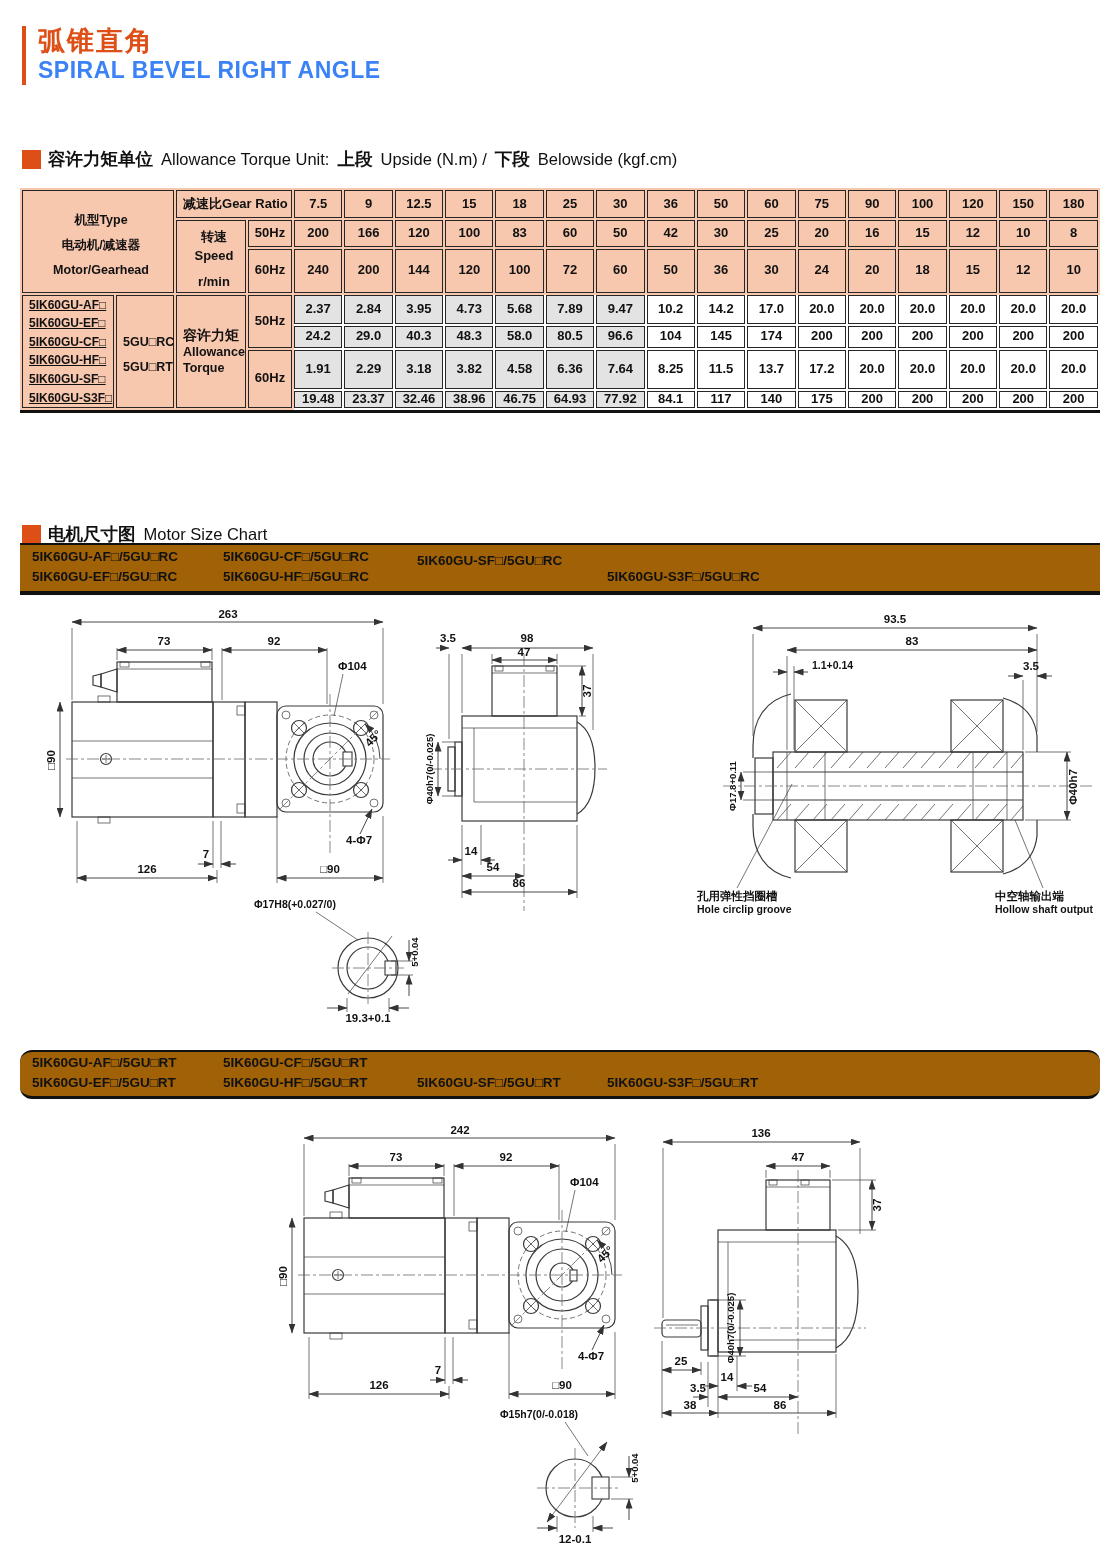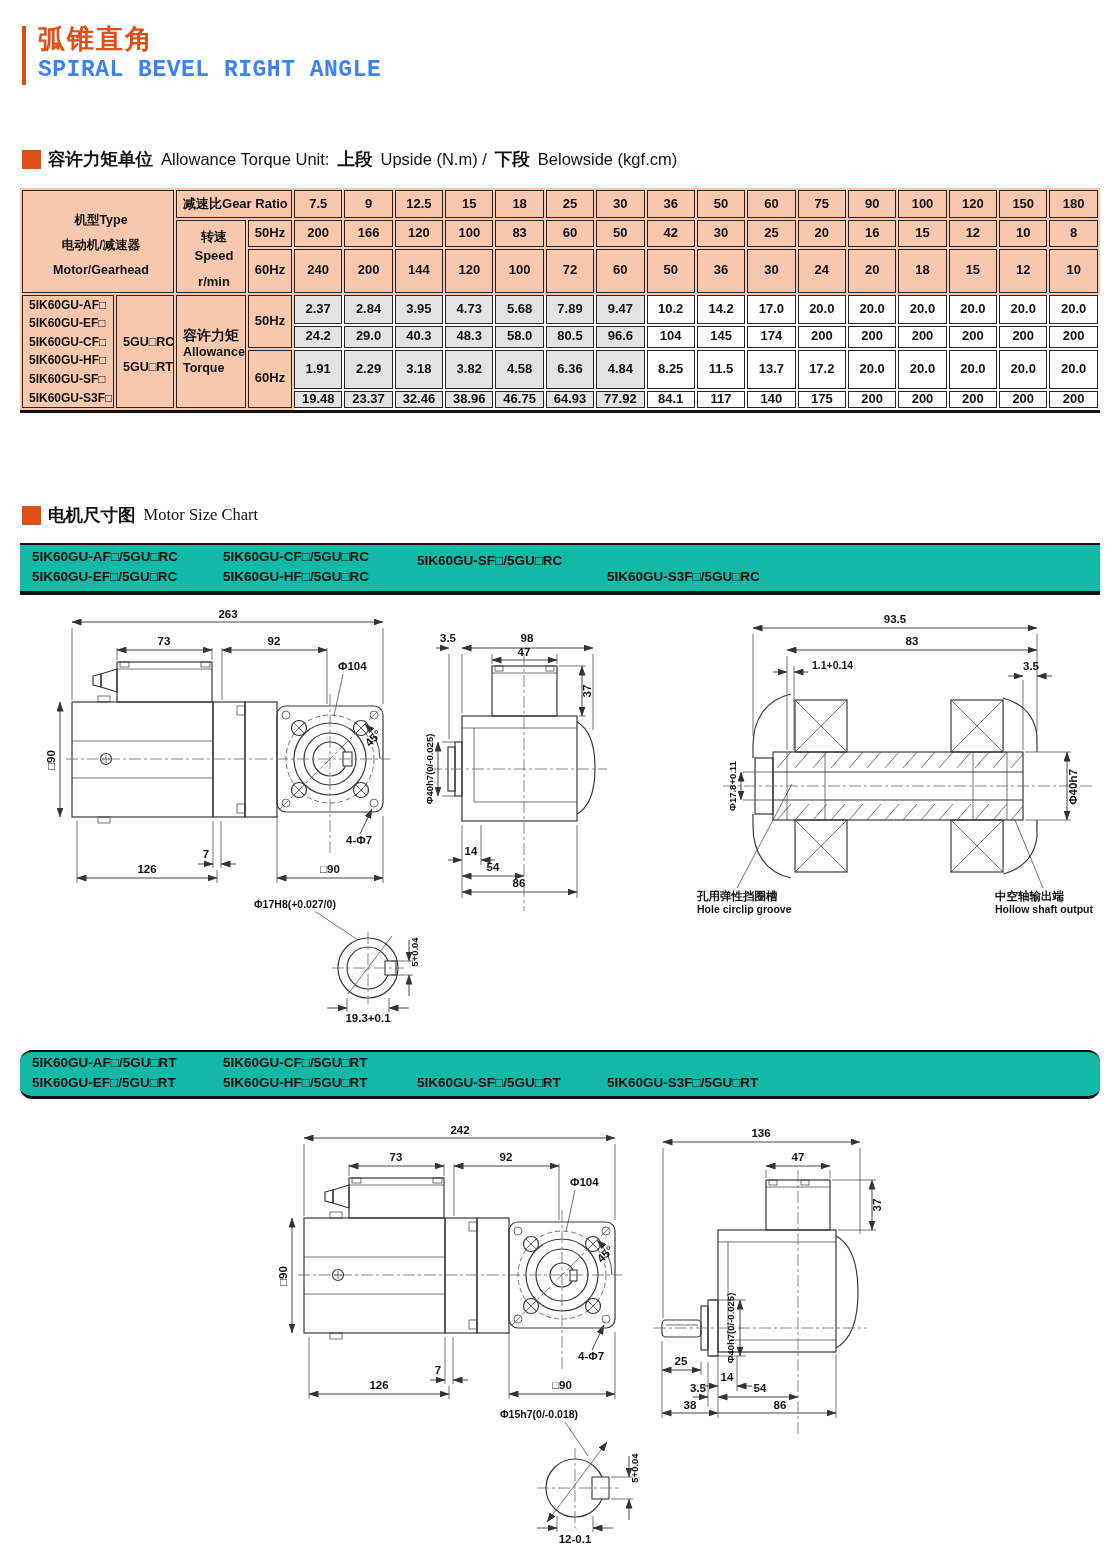--- a/index.html
+++ b/index.html
@@ -1,43 +1,43 @@
 <!DOCTYPE html>
 <html><head>
 <meta charset="utf-8">
 <style>
   html,body{margin:0;padding:0;background:#fff;}
   .page{position:relative;width:1120px;height:1547px;background:#fff;overflow:hidden;
         font-family:"Liberation Sans", sans-serif;color:#111;}
   
-  .title-block{position:absolute;left:22px;top:26px;padding-left:12px;border-left:4px solid #dd4f16;font-family:Liberation Mono, monospace;}
+  .title-block{position:absolute;left:22px;top:26px;padding-left:12px;border-left:4px solid #dd4f16;}
   .title-zh{font-size:27px;font-weight:bold;color:#dd4f16;letter-spacing:2px;line-height:1.15;}
   .title-en{font-size:23px;font-weight:bold;color:#3b82f6;letter-spacing:0.5px;line-height:1.2;}
   
   .sec-head{position:absolute;left:22px;display:flex;align-items:center;white-space:nowrap;}
   .sq{width:19px;height:19px;background:#dd4f16;margin-right:7px;flex:0 0 auto;}
   .sh-zh{font-size:17.5px;font-weight:bold;margin-right:8px;}
   .sh-en{font-size:16.5px;font-weight:normal;margin-right:8px;}
   
   table.torque{position:absolute;left:20px;top:188px;width:1080px;border-collapse:separate;
     border-spacing:2px;table-layout:fixed;border-bottom:3px solid #111;}
   table.torque td{border:1.5px solid #262626;text-align:center;vertical-align:middle;
     font-weight:bold;font-size:13px;padding:0;line-height:1.15;}
   td.lbl{background:#f7c7ae;box-shadow:0 0 0 2px #f7c7ae;}
   td.hnum{background:#f7c7ae;box-shadow:0 0 0 2px #f7c7ae;}
   td.d{background:#fff;}
   td.d.g{background:#e3e3e3;}
   .tal{text-align:left !important;padding-left:6px !important;}
-  .models div{font-size:12px;line-height:1.55;text-align:left;}
+  .models div{font-size:12px;line-height:1.55;text-align:left;text-decoration:underline;}
   .small-lines div{font-size:12.5px;line-height:1.45;text-align:center;margin-top:7px;}
   .tq div{text-align:left;line-height:1.3;}
   .tq .zh{font-size:14px;}
   .tq .en{font-size:12.5px;}
   
-  .model-bar{position:absolute;left:20px;width:1080px;background:#14b8a6;
+  .model-bar{position:absolute;left:20px;width:1080px;background:#a16207;
     border-top:2px solid #111;border-bottom:4px solid #111;font-weight:bold;font-size:13.5px;}
   .model-bar span{position:absolute;white-space:nowrap;}
   
   svg.draw{position:absolute;overflow:visible;}
   .ol{fill:none;stroke:#3a3a3a;stroke-width:1.2;}
   .tl{fill:none;stroke:#3a3a3a;stroke-width:0.7;}
   .dl{stroke:#333;stroke-width:0.9;fill:none;}
   .cl{stroke:#6a6a6a;stroke-width:0.8;fill:none;stroke-dasharray:12 3 3 3;}
   .dash{stroke-dasharray:5 3;}
   .wf{fill:#fff;stroke:#3a3a3a;stroke-width:1.1;}
@@ -218,21 +218,21 @@
           <td class="d">200</td>
         </tr>
     <tr style="height:29px">
       <td class="lbl" rowspan="2">60Hz</td>
     <td class="d g">1.91</td>
           <td class="d g">2.29</td>
           <td class="d g">3.18</td>
           <td class="d g">3.82</td>
           <td class="d g">4.58</td>
           <td class="d g">6.36</td>
-          <td class="d g">4.84</td>
+          <td class="d g">7.64</td>
           <td class="d">8.25</td>
           <td class="d">11.5</td>
           <td class="d">13.7</td>
           <td class="d">17.2</td>
           <td class="d">20.0</td>
           <td class="d">20.0</td>
           <td class="d">20.0</td>
           <td class="d">20.0</td>
           <td class="d">20.0</td>
         </tr>
@@ -250,21 +250,21 @@
           <td class="d">175</td>
           <td class="d">200</td>
           <td class="d">200</td>
           <td class="d">200</td>
           <td class="d">200</td>
           <td class="d">200</td>
         </tr>
   </tbody>
     </table>
 
-  <div class="sec-head" style="top:503px;font-family:Liberation Serif, serif;">
+  <div class="sec-head" style="top:522px;">
     <span class="sq"></span>
     <span class="sh-zh">电机尺寸图</span>
     <span class="sh-en">Motor Size Chart</span>
   </div>
 
   <div class="model-bar" style="top:543px;height:46px;">
     <span style="left:12px;top:4px">5IK60GU-AF□/5GU□RC</span>
     <span style="left:203px;top:4px">5IK60GU-CF□/5GU□RC</span>
     <span style="left:12px;top:24px">5IK60GU-EF□/5GU□RC</span>
     <span style="left:203px;top:24px">5IK60GU-HF□/5GU□RC</span>

